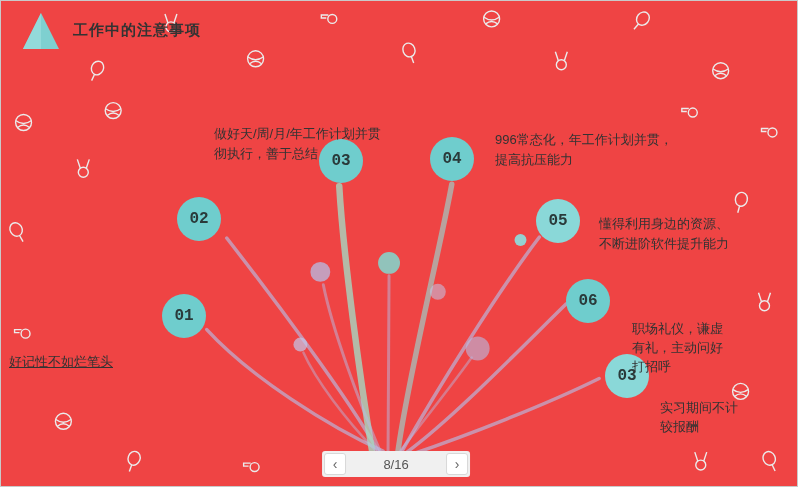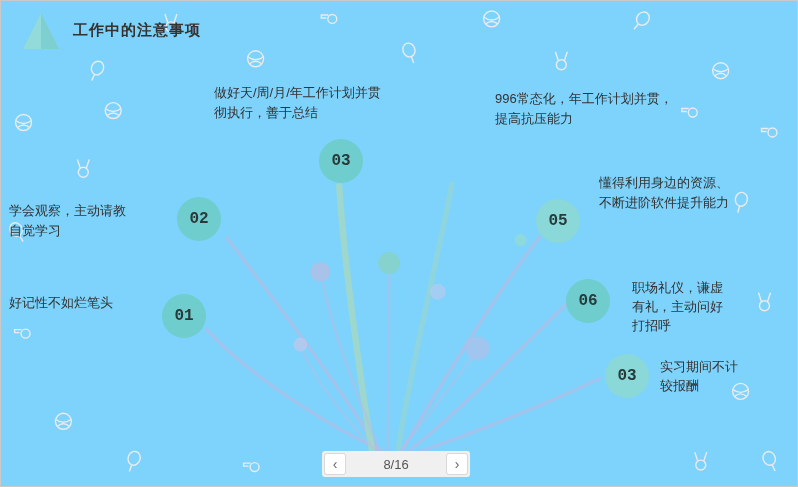--- a/index.html
+++ b/index.html
@@ -1,18 +1,18 @@
 <!DOCTYPE html>
 <html><head>
 <meta charset="utf-8">
 <style>
   html,body{margin:0;padding:0;background:#ffffff;}
   body{font-family:"Liberation Sans","DejaVu Sans",sans-serif;}
   .slide{
-    position:relative;width:798px;height:487px;background:#7dd3fc;
+    position:relative;width:798px;height:487px;background:#ef4444;
     border:1px solid #c9c9c9;box-sizing:border-box;overflow:hidden;
   }
   .bg-pattern{position:absolute;left:0;top:0;width:100%;height:100%;pointer-events:none;}
   .fountain{position:absolute;left:0;top:0;width:100%;height:100%;pointer-events:none;}
 
   .logo{position:absolute;left:20px;top:10px;width:40px;height:40px;}
   .title{
     position:absolute;left:72px;top:20px;font-size:15px;font-weight:700;color:#333;
     letter-spacing:1px;
   }
@@ -29,22 +29,23 @@
   .c2{left:176px;top:196px;}
   .c3{left:318px;top:138px;}
   .c4{left:429px;top:136px;}
   .c5{left:535px;top:198px;}
   .c6{left:565px;top:278px;}
   .c7{left:604px;top:353px;}
 
   .itext{
     position:absolute;font-size:13px;color:#333;line-height:20px;
     white-space:pre-line;
+    margin-top:41px;
   }
-  .t1{left:8px;top:292px;width:150px;}
+  .t1{left:8px;top:310px;width:150px;text-decoration:underline;}
   .t2{left:8px;top:200px;width:150px;}
   .t3{left:213px;top:82px;width:250px;}
   .t4{left:494px;top:88px;width:230px;}
   .t5{left:598px;top:172px;width:196px;}
   .t6{left:631px;top:277px;width:110px;line-height:19px;}
   .t7{left:659px;top:356px;width:100px;line-height:19px;}
 
   .pagebar{
     position:absolute;left:50%;bottom:9px;transform:translateX(-52%);
     width:148px;height:26px;background:#f0f0f0;border-radius:3px;
@@ -133,27 +134,26 @@
 
   <svg class="logo" viewBox="0 0 40 40" xmlns="http://www.w3.org/2000/svg">
     <polygon points="20,2 38,38 2,38" fill="#7ed0d0"></polygon>
     <polygon points="20,2 2,38 20,38" fill="#93dada"></polygon>
   </svg>
   <div class="title">工作中的注意事项</div>
 
   <div class="badge teal c1">01</div>
   <div class="badge teal c2">02</div>
   <div class="badge teal c3">03</div>
+  <div class="badge teal c4">04</div>
   <div class="badge teal-light c5">05</div>
   <div class="badge teal c6">06</div>
   <div class="badge teal-light c7">03</div>
 
   <div class="itext t1">好记性不如烂笔头</div>
-  <div class="itext t2">学会观察，主动请教
-自觉学习</div>
   <div class="itext t3">做好天/周/月/年工作计划并贯
 彻执行，善于总结</div>
   <div class="itext t4">996常态化，年工作计划并贯，
 提高抗压能力</div>
   <div class="itext t5">懂得利用身边的资源、
 不断进阶软件提升能力</div>
   <div class="itext t7">实习期间不计
 较报酬</div>
   <div class="itext t6">职场礼仪，谦虚
 有礼，主动问好

